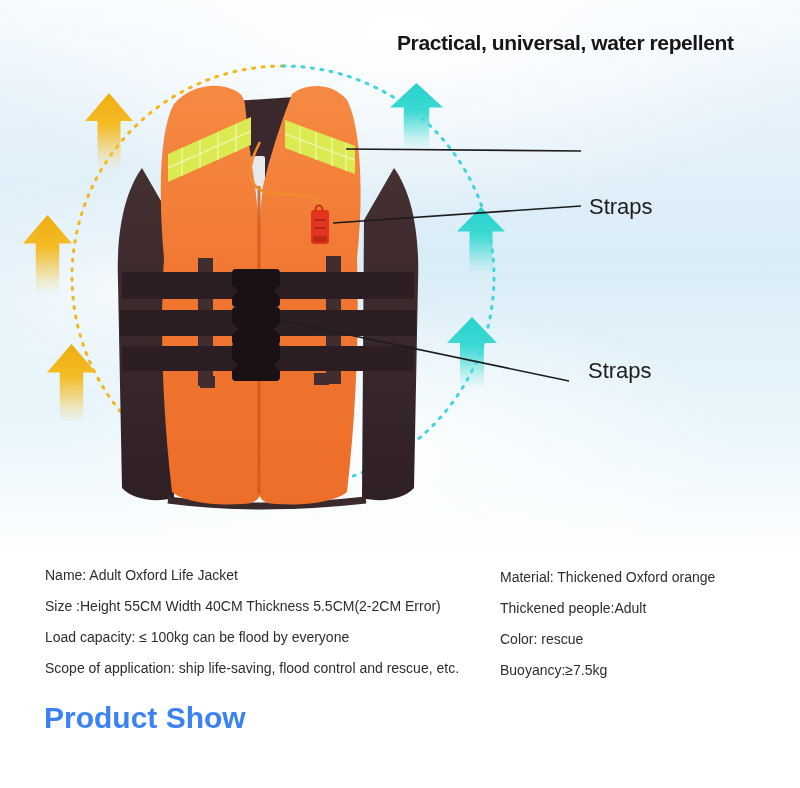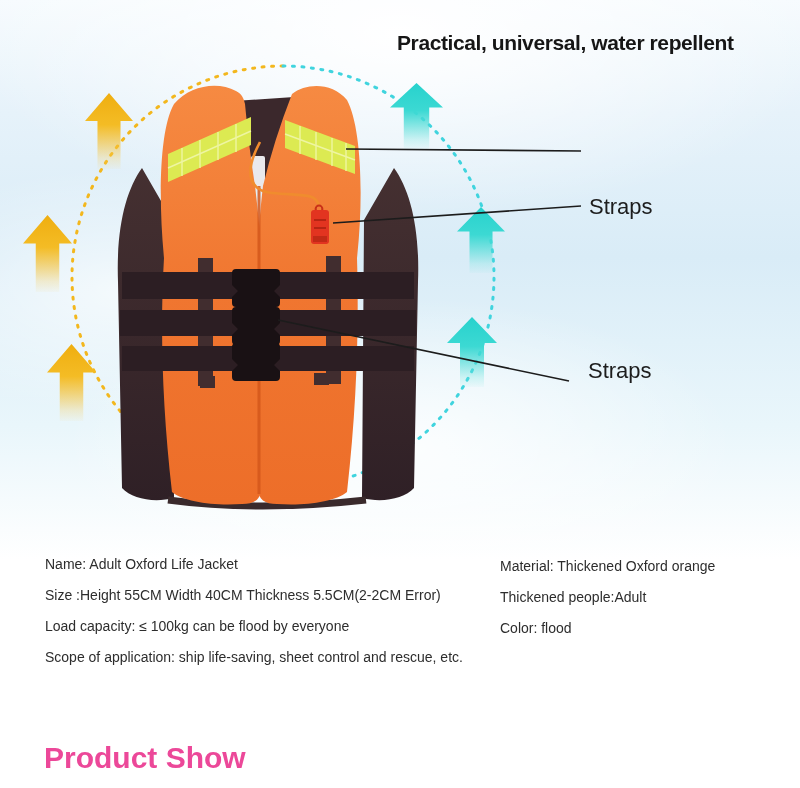--- a/index.html
+++ b/index.html
@@ -23,26 +23,26 @@
   .arrow.yellow{background:linear-gradient(180deg,#efae10 0%,#f4bc25 42%,rgba(247,205,92,.28) 86%,rgba(247,205,92,.05) 100%);}
   .arrow.cyan{background:linear-gradient(180deg,#27d2cd 0%,#3cd9d3 42%,rgba(110,228,222,.28) 86%,rgba(110,228,222,.05) 100%);}
 
   .title{position:absolute;left:397px;top:31px;font-size:21px;font-weight:bold;
     letter-spacing:-0.4px;color:#161616;white-space:nowrap;}
   .callout-label{position:absolute;font-size:22px;color:#1d1d1d;white-space:nowrap;}
   #lbl-light{left:589px;top:143px;}
   #lbl-whistle{left:589px;top:194px;}
   #lbl-straps{left:588px;top:358px;}
 
-  .spec-col{position:absolute;font-size:14px;color:#2d2d2d;}
+  .spec-col{position:absolute;font-size:14px;color:#2d2d2d;margin-top:11px;}
   .spec-col .spec-row{line-height:16px;margin-bottom:15px;white-space:nowrap;}
   .spec-left{left:45px;top:556px;}
   .spec-right{left:500px;top:558px;}
 
-  .section-heading{position:absolute;left:44px;top:701px;font-size:30px;font-weight:bold;color:#ec4899;margin-top:40px;}
+  .section-heading{position:absolute;left:44px;top:701px;font-size:30px;font-weight:bold;color:#3b82f6;}
 </style>
 </head>
 <body>
 
 <div class="stage">
 
   <div class="sky"></div>
 
   <svg class="layer" width="800" height="788" viewBox="0 0 800 788">
     <path d="M283,66 A211,211 0 0 0 283,488" fill="none" stroke="#f3b71d" stroke-width="3" stroke-dasharray="2 7.5" stroke-linecap="round"></path>
@@ -145,24 +145,25 @@
 
   <div class="title">Practical, universal, water repellent</div>
 
   <div class="callout-label" id="lbl-whistle">Straps</div>
   <div class="callout-label" id="lbl-straps">Straps</div>
 
   <div class="spec-col spec-left">
     <div class="spec-row">Name: Adult Oxford Life Jacket</div>
     <div class="spec-row">Size :Height 55CM Width 40CM Thickness 5.5CM(2-2CM Error)</div>
     <div class="spec-row">Load capacity: ≤ 100kg can be flood by everyone</div>
-    <div class="spec-row">Scope of application: ship life-saving, sheet control and rescue, etc.</div>
+    <div class="spec-row">Scope of application: ship life-saving, flood control and rescue, etc.</div>
   </div>
 
   <div class="spec-col spec-right">
     <div class="spec-row">Material: Thickened Oxford orange</div>
     <div class="spec-row">Thickened people:Adult</div>
-    <div class="spec-row">Color: flood</div>
+    <div class="spec-row">Color: rescue</div>
+    <div class="spec-row">Buoyancy:≥7.5kg</div>
   </div>
 
   <div class="section-heading">Product Show</div>
 
 </div>
 
 </body></html>

